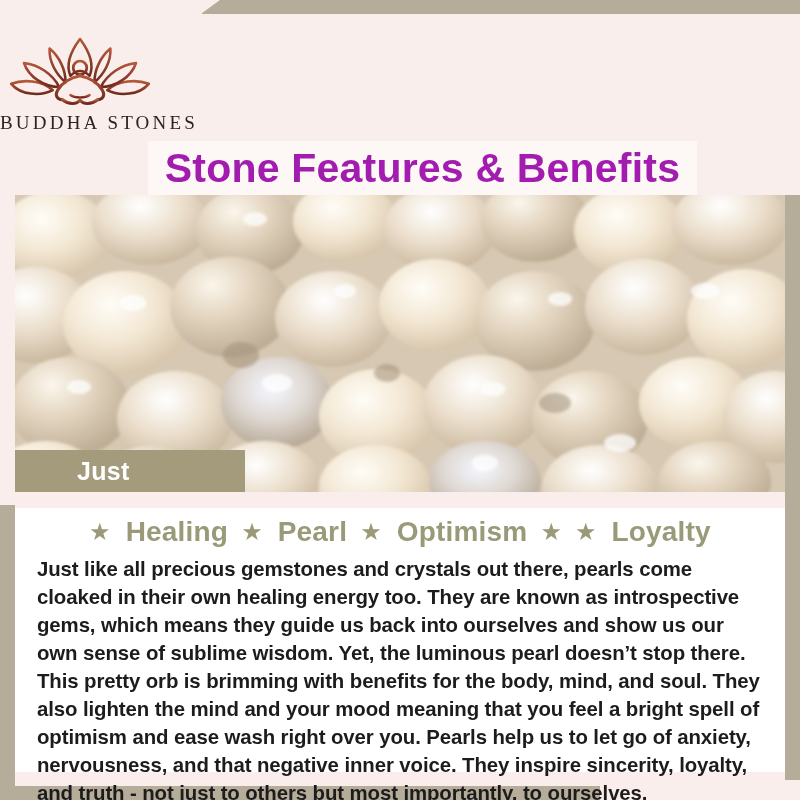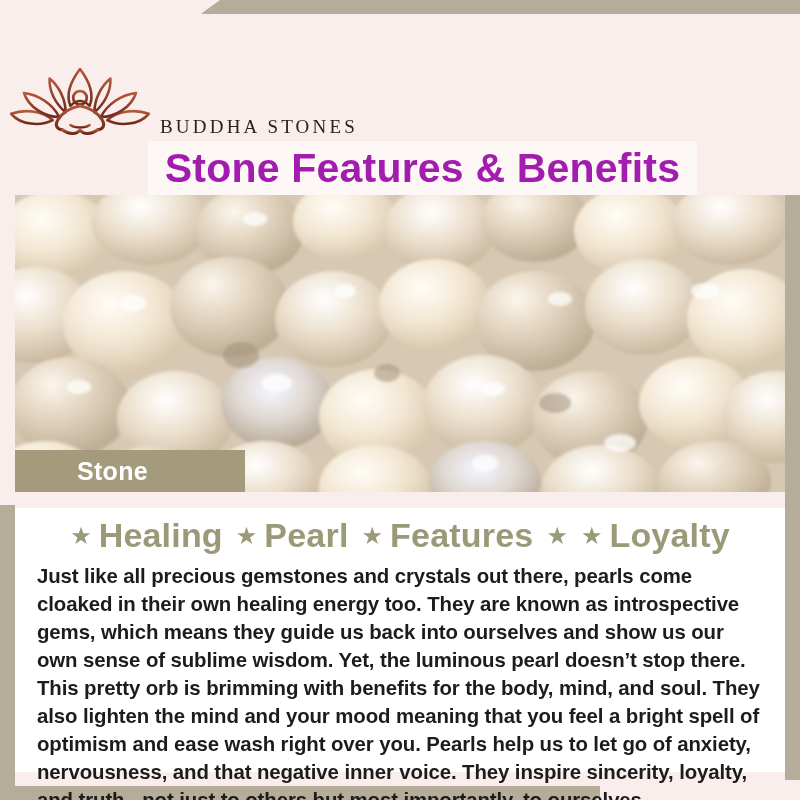--- a/index.html
+++ b/index.html
@@ -64,22 +64,22 @@
     clip-path: polygon(100% 0, 100% 100%, 0 100%);
   }
 
   
   .header {
     position: absolute;
     left: 0; top: 14px;
     width: 785px;
     height: 124px;
     display: flex;
-    flex-direction: row;
-    align-items: flex-end;
+    flex-direction: column;
+    align-items: flex-start;
     justify-content: flex-start;
     padding-top: 20px;
     box-sizing: border-box;
   }
   .logo-mark {
     width: 160px;
     height: 74px;
     display: block;
   }
   .brand-name {
@@ -169,24 +169,25 @@
     align-items: center;
     gap: 7px;
   }
   .benefit .star {
     color: #9a9a79;
     font-size: 24px;
     line-height: 1;
   }
   .benefit .label {
     font-family: "Liberation Sans Narrow", "Liberation Sans", sans-serif;
-    font-size: 34px;
+    font-size: 28px;
     font-weight: bold;
     color: #9a9a79;
     letter-spacing: 0.2px;
+    margin-left: 8px;
   }
   .body-text {
     font-family: "Liberation Sans Narrow", "Liberation Sans", sans-serif;
     font-size: 20.4px;
     font-weight: bold;
     color: #1c1c1c;
     line-height: 1.37;
     text-align: left;
     margin: 8px;
     letter-spacing: -0.1px;
@@ -319,36 +320,36 @@
       </g>
       <g fill="#a3927c" opacity="0.55" filter="url(#soft)">
         <ellipse cx="226" cy="160" rx="18" ry="13"></ellipse>
         <ellipse cx="540" cy="208" rx="16" ry="10"></ellipse>
         <ellipse cx="372" cy="178" rx="13" ry="9"></ellipse>
       </g>
     </svg>
   </div>
 
   <div class="stone-bar">
-    <div class="stone-name">Stone</div>
+    <div class="stone-name">Just</div>
   </div>
 
   <div class="content">
     <div class="benefits">
       <span class="benefit">
         <span class="star">★</span>
         <span class="label">Healing</span>
       </span>
       <span class="benefit">
         <span class="star">★</span>
         <span class="label">Pearl</span>
       </span>
       <span class="benefit">
         <span class="star">★</span>
-        <span class="label">Features</span>
+        <span class="label">Optimism</span>
       </span>
       <span class="benefit">
         <span class="star">★</span>
       </span>
       <span class="benefit">
         <span class="star">★</span>
         <span class="label">Loyalty</span>
       </span>
     </div>
     <p class="body-text">Just like all precious gemstones and crystals out there, pearls come cloaked in their own healing energy too. They are known as introspective gems, which means they guide us back into ourselves and show us our own sense of sublime wisdom. Yet, the luminous pearl doesn’t stop there. This pretty orb is brimming with benefits for the body, mind, and soul. They also lighten the mind and your mood meaning that you feel a bright spell of optimism and ease wash right over you. Pearls help us to let go of anxiety, nervousness, and that negative inner voice. They inspire sincerity, loyalty, and truth - not just to others but most importantly, to ourselves.</p>

